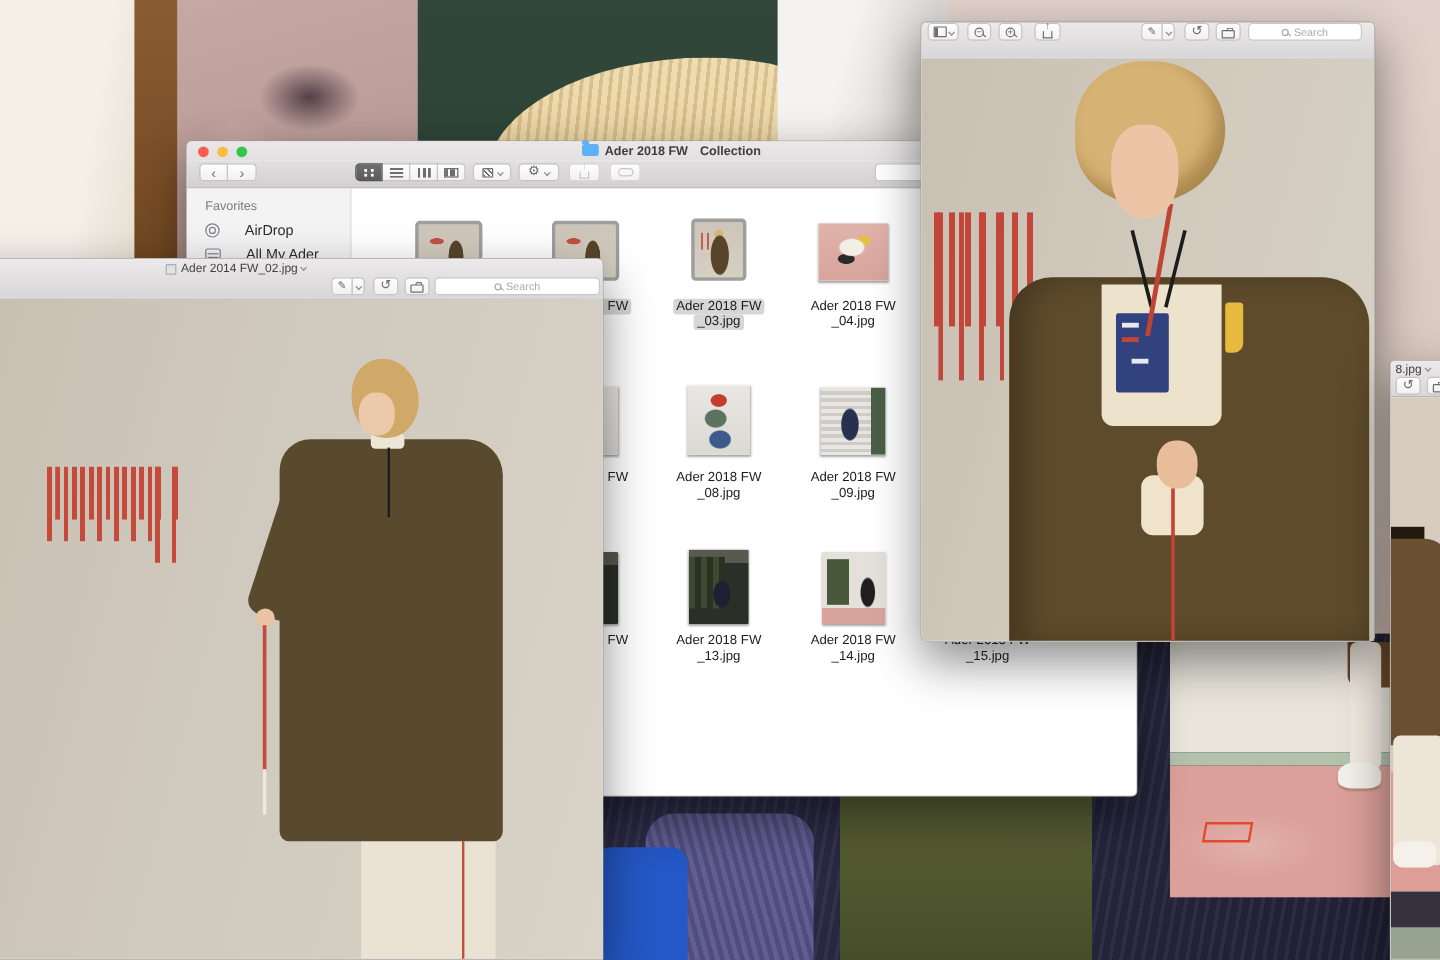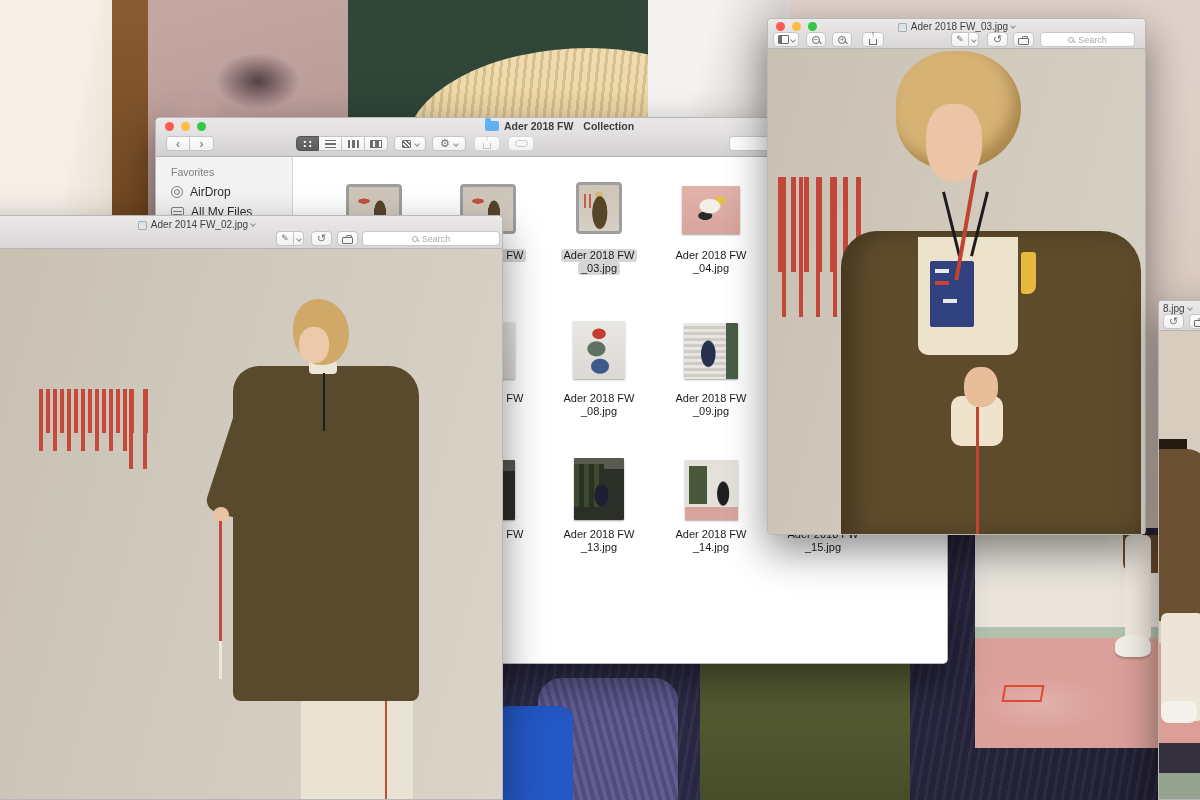--- a/index.html
+++ b/index.html
@@ -72,21 +72,21 @@
   .ic-list{width:11px;height:8px;background:repeating-linear-gradient(180deg,currentColor 0 1.4px,rgba(0,0,0,0) 1.4px 3.3px);}
   .ic-cols{width:11px;height:8px;background:repeating-linear-gradient(90deg,currentColor 0 2.4px,rgba(0,0,0,0) 2.4px 4.3px);}
   .ic-flow{width:12px;height:8px;border:1px solid currentColor;background:linear-gradient(90deg,currentColor 0 2px,rgba(0,0,0,0) 2px 4px,currentColor 4px 8px,rgba(0,0,0,0) 8px 10px,currentColor 10px);}
   .ic-grid{width:9px;height:8px;background:repeating-linear-gradient(45deg,currentColor 0 1.5px,rgba(0,0,0,0) 1.5px 3px);border:1px solid currentColor;border-radius:1px;}
   .shareic{width:8px;height:6px;border:1.2px solid currentColor;border-top:none;position:relative;margin-top:5px;}
   .shareic b{position:absolute;top:-9px;left:0.8px;font-size:9px;font-weight:normal;}
   .tagic{width:13px;height:7px;border:1.3px solid currentColor;border-radius:4px;}
   .f-body{position:absolute;top:39px;left:0;right:0;bottom:0;display:flex;border-radius:0 0 5px 5px;overflow:hidden;}
   .f-side{width:137px;background:#f4f3f4;border-right:1px solid #d6d4d5;padding:9px 0 0 15px;flex:0 0 auto;}
   .f-side .hdr{font-size:10.5px;color:#7b7b80;margin-bottom:7px;}
-  .f-srow{display:flex;align-items:center;gap:7px;font-size:12px;color:#2e2e2e;margin-bottom:6px;}
+  .f-srow{display:flex;align-items:center;gap:21px;font-size:12px;color:#2e2e2e;margin-bottom:6px;}
   .airdrop{width:12px;height:12px;border:1.3px solid #80808a;border-radius:50%;position:relative;flex:0 0 auto;}
   .airdrop::before{content:"";position:absolute;inset:2px;border:1.2px solid #80808a;border-radius:50%;}
   .airdrop::after{content:"";position:absolute;inset:5.2px;background:#80808a;border-radius:50%;}
   .amf{width:13px;height:10px;border:1.3px solid #80808a;border-radius:2px;position:relative;flex:0 0 auto;}
   .amf::before{content:"";position:absolute;left:1px;right:1px;top:3px;height:1.2px;background:#80808a;box-shadow:0 3px 0 #80808a;}
   .f-content{flex:1;background:#fff;position:relative;}
 
   
   .item{position:absolute;width:104px;transform:translateX(-52px);text-align:center;}
   .tb{display:flex;align-items:flex-end;justify-content:center;}
@@ -272,21 +272,21 @@
     </div>
     <div class="f-body">
       <div class="f-side">
         <div class="hdr">Favorites</div>
         <div class="f-srow">
           <span class="airdrop"></span>
           <span>AirDrop</span>
         </div>
         <div class="f-srow">
           <span class="amf"></span>
-          <span>All My Files</span>
+          <span>All My Ader</span>
         </div>
       </div>
       <div class="f-content"></div>
     </div>
 
     <div class="item r1" style="left:218px;">
       <div class="tb">
           <div class="thumb selframe t-beige" style="width:56px;height:50px;"></div>
         </div>
     </div>
@@ -395,30 +395,20 @@
       <div class="shape p2-blazer"></div>
       <div class="shape p2-collar"></div>
       <div class="shape p2-lanyard"></div>
       <div class="shape p2-hair"></div>
       <div class="shape p2-face"></div>
     </div>
   </div>
 
   <div class="abs win preview03">
     <div class="chrome" style="height:30px;border-radius:5px 5px 0 0;">
-      <div class="pv-titlerow" style="height:13px;">
-        <div class="tl" style="left:8px;top:3px;">
-          <i class="c"></i>
-          <i class="m"></i>
-          <i class="z"></i>
-        </div>
-        <div class="wtitle" style="top:2px;">
-          <span class="proxy"></span><span>Ader 2018 FW_03.jpg</span><span class="chev"></span>
-        </div>
-      </div>
       <div class="pv-toolbar" style="height:16px;">
         <div class="btn" style="left:5px;width:26px;gap:1px;">
             <span class="panelic"></span>
             <span class="chev" style="margin-left:1px;"></span>
           </div>
         <div class="btn" style="left:38px;width:20px;">
             <span class="magz">−</span>
           </div>
         <div class="btn" style="left:64px;width:20px;">
             <span class="magz">+</span>

